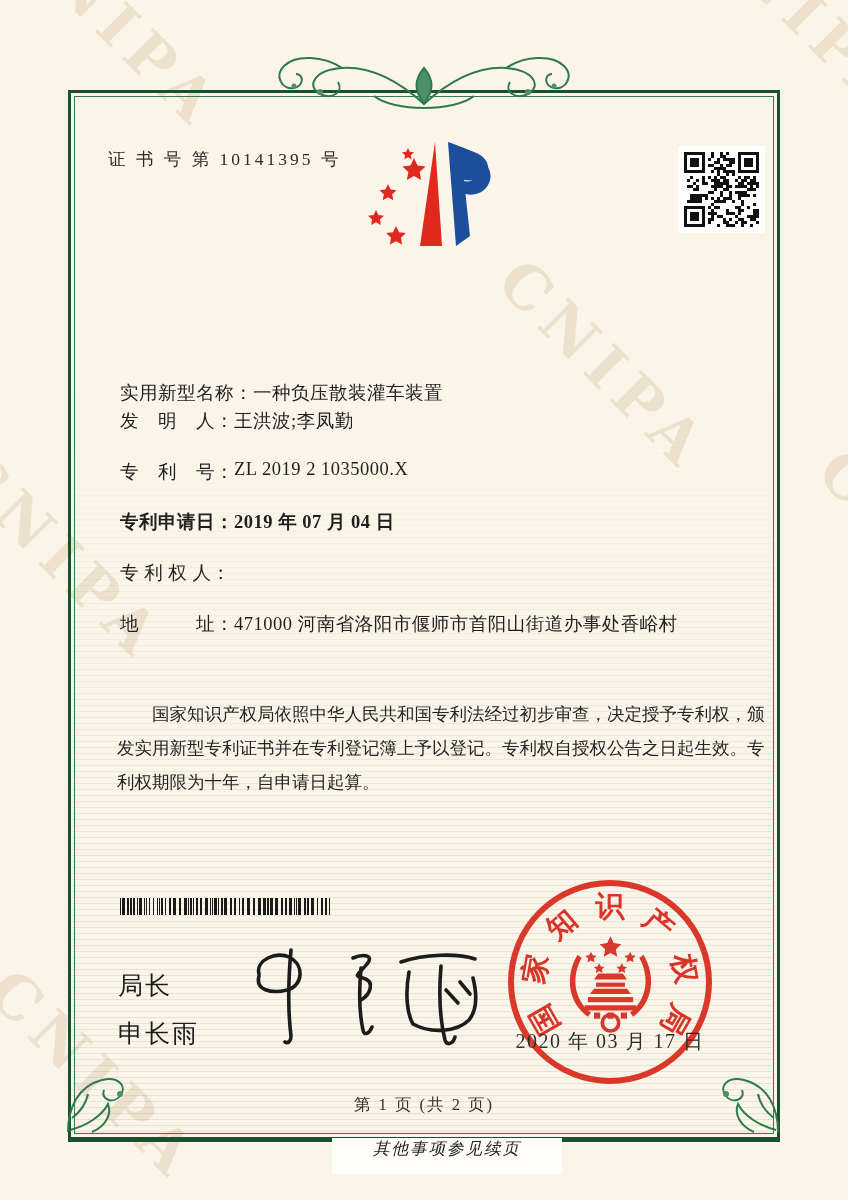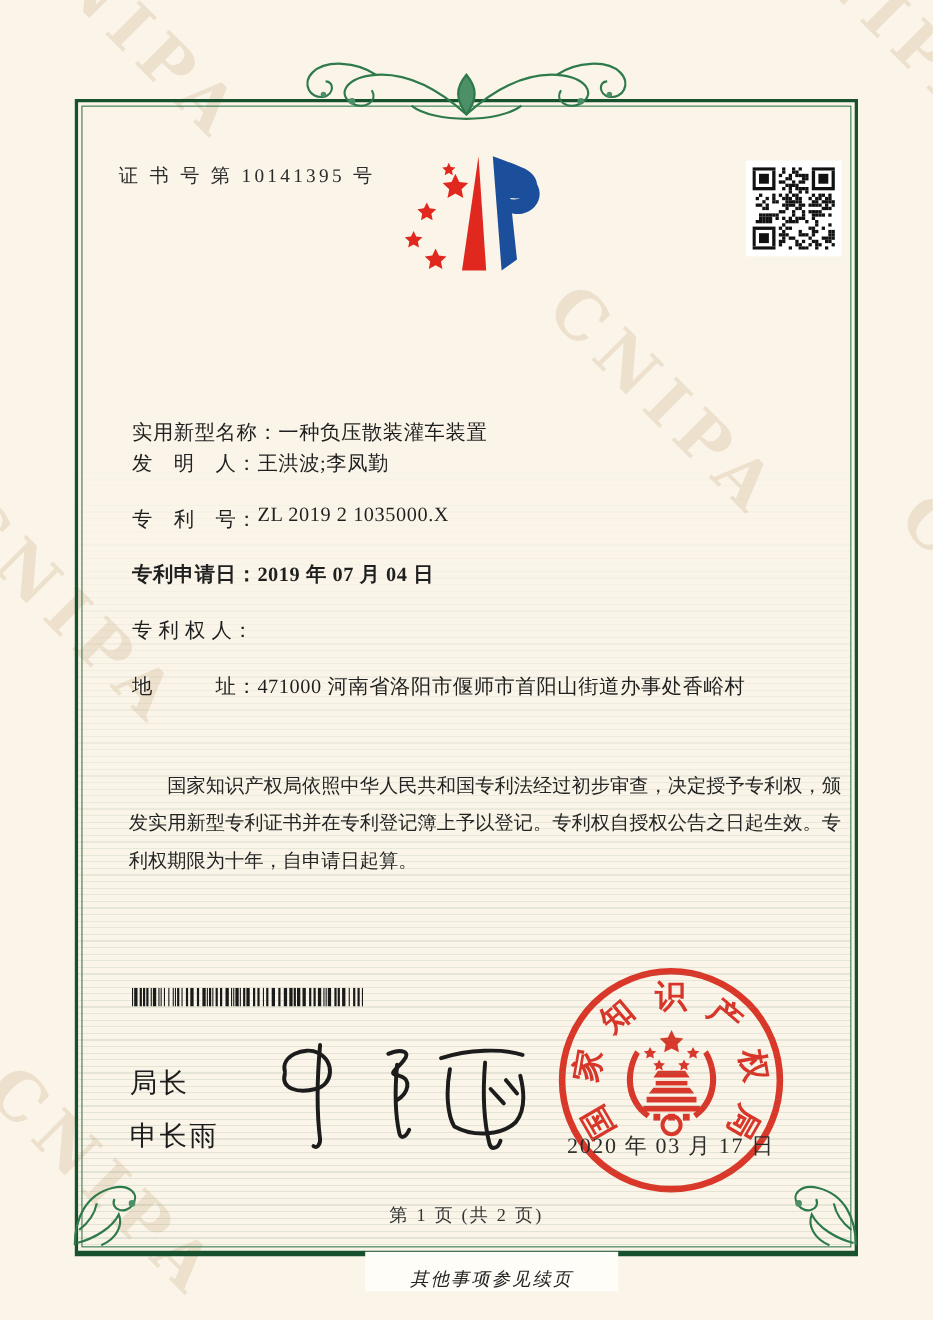--- a/index.html
+++ b/index.html
@@ -33,21 +33,21 @@
          color:#242424;margin-left:17px;}
   .paras p{margin:0;text-indent:2em;}
   .barcode{position:absolute;left:120px;top:898px;width:216px;height:17px;}
   .sig-labels{position:absolute;left:118px;top:962px;font-family:Liberation Sans, sans-serif;
               font-size:25px;letter-spacing:2px;color:#1c1c1c;line-height:1.9;}
   .signature{position:absolute;left:225px;top:938px;}
   .seal{position:absolute;left:503px;top:878px;opacity:.93;}
   .pageinfo{position:absolute;left:0;top:1094px;width:100%;text-align:center;font-size:16.5px;
             letter-spacing:2px;color:#333;}
   .note-box{position:absolute;left:332px;top:1138px;width:230px;height:36px;background:#fffdf8;
-            display:flex;align-items:flex-end;justify-content:center;z-index:3;}
+            display:flex;align-items:flex-start;justify-content:center;z-index:3;}
   .note-box span{font-size:16.5px;font-style:italic;letter-spacing:2px;color:#222;}
   .ornament-top{position:absolute;left:254px;top:46px;z-index:4;}
   .corner-orn{position:absolute;z-index:4;}
 </style>
 </head>
 <body>
 
 <div class="wm" style="left:-18px;top:-12px;">CNIPA</div>
 <div class="wm" style="left:668px;top:-24px;">CNIPA</div>
 <div class="wm" style="left:470px;top:330px;">CNIPA</div>

